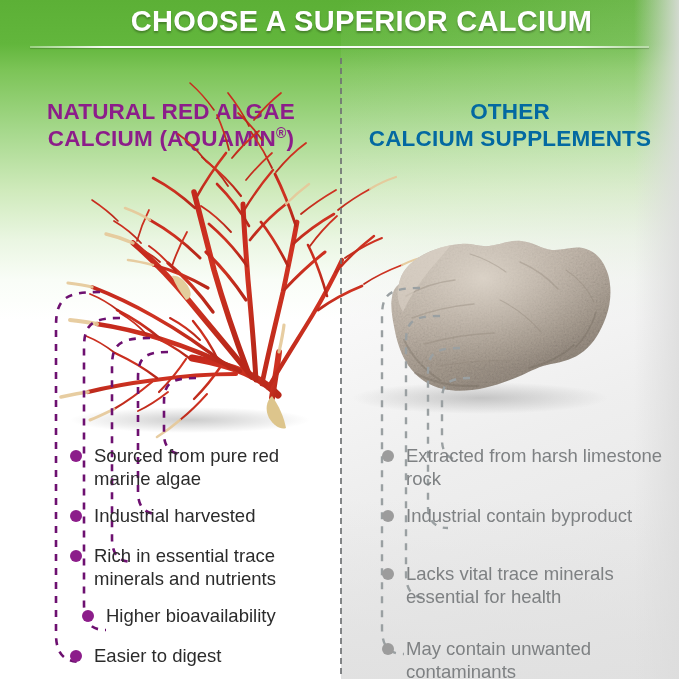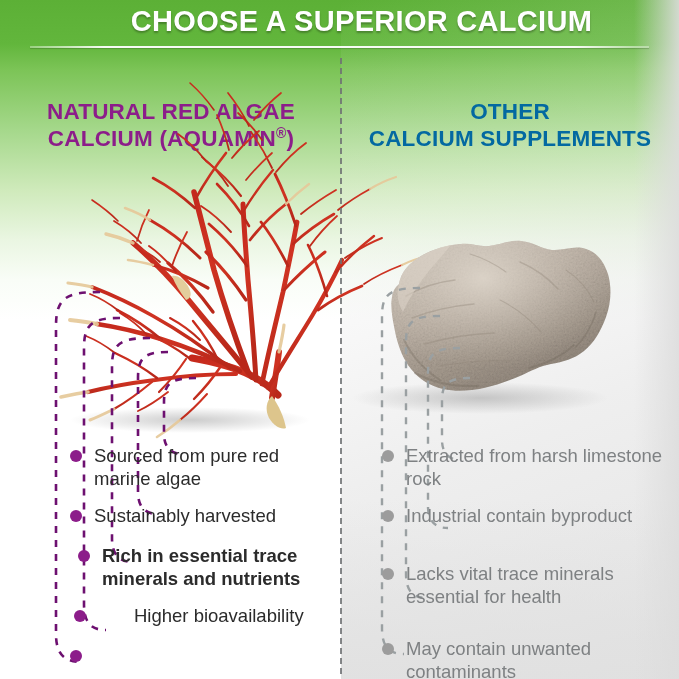--- a/index.html
+++ b/index.html
@@ -342,32 +342,33 @@
 
   <div class="divider"></div>
 
   <div class="bullets left">
     <div class="bullet" style="top:12px;left:0;width:266px;">
       <span class="dot purple"></span>
       <span class="bullet-text">Sourced from pure red marine algae</span>
     </div>
     <div class="bullet" style="top:72px;left:0;width:266px;">
       <span class="dot purple"></span>
-      <span class="bullet-text">Sustainably harvested</span>
-    </div>
-    <div class="bullet" style="top:112px;left:8px;width:266px;font-weight:bold;">
+      <span class="bullet-text">Industrial harvested</span>
+    </div>
+    <div class="bullet" style="top:112px;left:0;width:266px;">
       <span class="dot purple"></span>
       <span class="bullet-text">Rich in essential trace minerals and nutrients</span>
     </div>
-    <div class="bullet" style="top:172px;left:4px;width:266px;gap:36px;">
+    <div class="bullet" style="top:172px;left:12px;width:266px;">
       <span class="dot purple"></span>
       <span class="bullet-text">Higher bioavailability</span>
     </div>
     <div class="bullet" style="top:212px;left:0;width:266px;">
       <span class="dot purple"></span>
+      <span class="bullet-text">Easier to digest</span>
     </div>
   </div>
 
   <div class="bullets right">
     <div class="bullet" style="top:12px;left:0;width:288px;">
       <span class="dot gray"></span>
       <span class="bullet-text">Extracted from harsh limestone rock</span>
     </div>
     <div class="bullet" style="top:72px;left:0;width:288px;">
       <span class="dot gray"></span>

